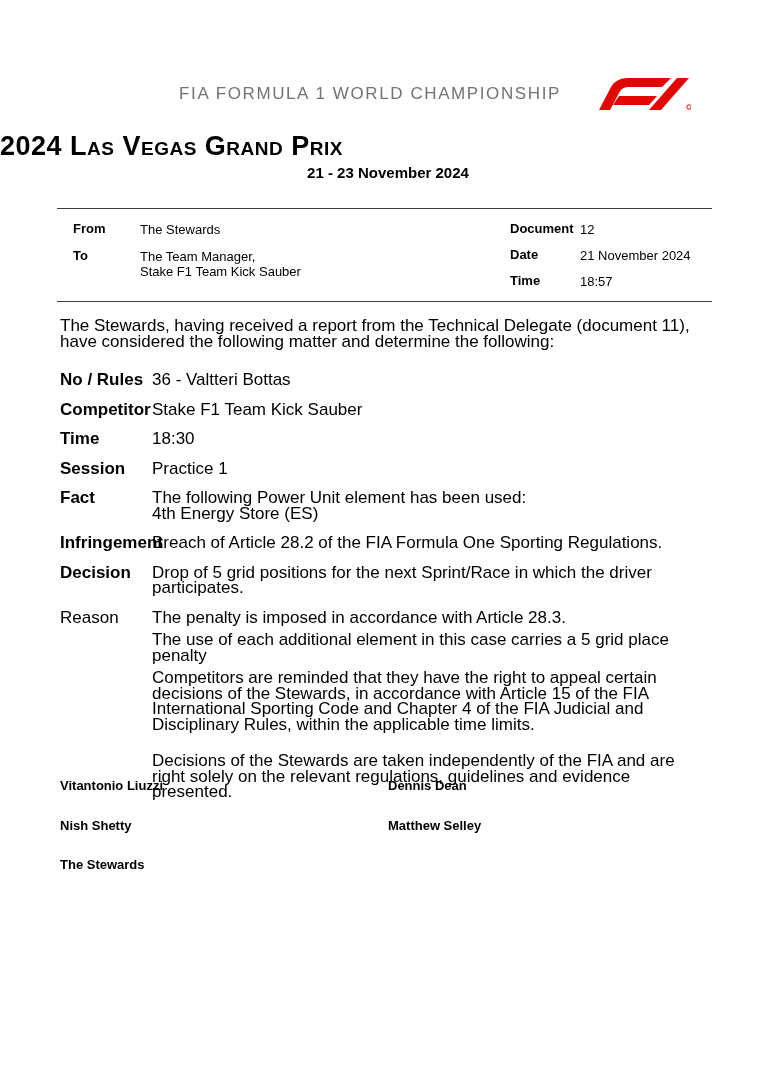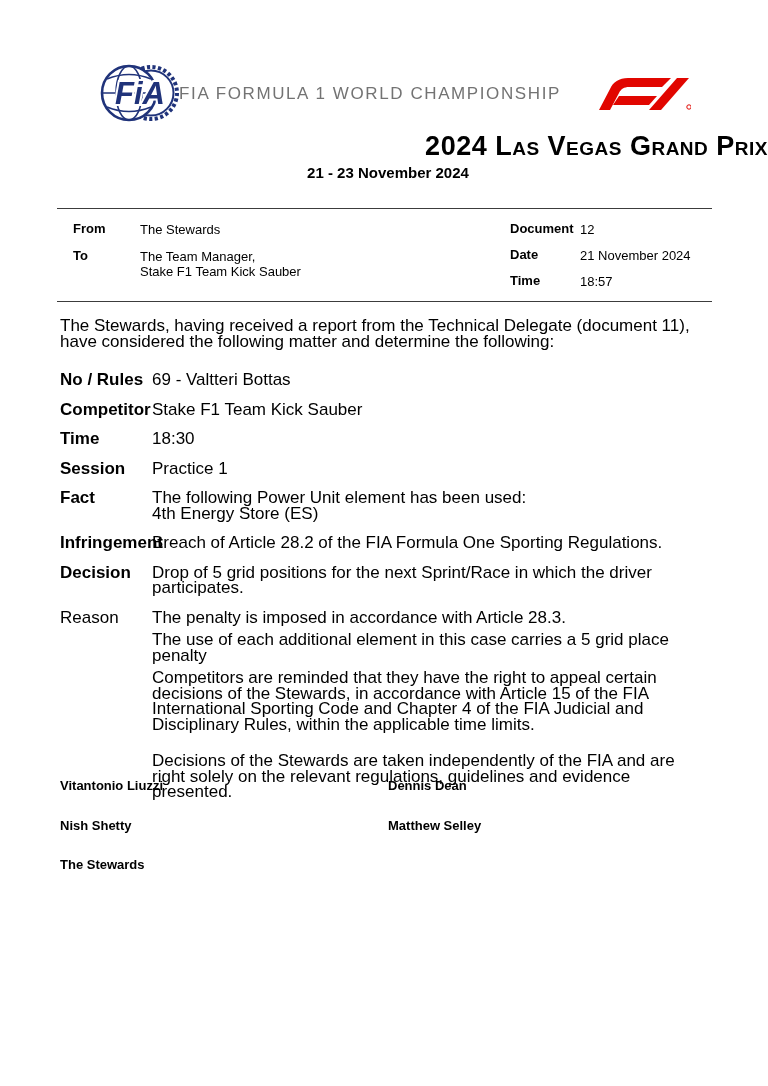--- a/index.html
+++ b/index.html
@@ -15,21 +15,21 @@
   .fia-logo { position: absolute; left: 100px; top: 62px; }
   .champ-text {
     position: absolute; left: 50px; top: 84px; width: 640px;
     text-align: center; font-size: 17px; font-weight: 300;
     letter-spacing: 1.6px; color: #737373;
   }
   .f1-logo { position: absolute; left: 599px; top: 76px; }
 
   .event-title {
     position: absolute; left: 0; top: 131px; width: 768px;
-    text-align: right; font-size: 27px; font-weight: bold;
+    text-align: left; font-size: 27px; font-weight: bold;
     font-variant: small-caps; letter-spacing: 0.5px;
   }
   .event-dates {
     position: absolute; left: 0; top: 164px; width: 768px;
     text-align: center; font-size: 15px; font-weight: bold; padding-left: 8px;
   }
 
   
   .rule { position: absolute; left: 57px; width: 655px; border-top: 1.5px solid #3c3c3c; }
   .rule-top { top: 208px; }
@@ -55,32 +55,20 @@
   .signatures { position: absolute; left: 60px; top: 778px; width: 652px; font-size: 13px; }
   .sig-row { display: flex; margin-bottom: 24px; height: 15.5px; }
   .sig-left { width: 328px; font-weight: bold; }
   .sig-right { font-weight: bold; }
 </style>
 </head>
 <body>
 
 <div class="page">
 
-  <div class="fia-logo">
-    <svg width="80" height="62" viewBox="0 0 80 62">
-      <circle cx="51" cy="31" r="26" fill="none" stroke="#20337A" stroke-width="4" stroke-dasharray="3.2 2.4"></circle>
-      <circle cx="51" cy="31" r="22.5" fill="none" stroke="#20337A" stroke-width="2"></circle>
-      <circle cx="29" cy="31" r="27" fill="#ffffff" stroke="#20337A" stroke-width="2.6"></circle>
-      <ellipse cx="29" cy="31" rx="13" ry="27" fill="none" stroke="#20337A" stroke-width="1.6"></ellipse>
-      <line x1="2" y1="31" x2="56" y2="31" stroke="#20337A" stroke-width="1.6"></line>
-      <path d="M7 17 Q29 8 51 17" fill="none" stroke="#20337A" stroke-width="1.6"></path>
-      <path d="M7 45 Q29 54 51 45" fill="none" stroke="#20337A" stroke-width="1.6"></path>
-      <text x="40" y="42" text-anchor="middle" font-family="Liberation Sans, sans-serif" font-size="31" font-weight="bold" font-style="italic" fill="#20337A" stroke="#ffffff" stroke-width="4" paint-order="stroke">FiA</text>
-    </svg>
-  </div>
 
   <div class="champ-text">FIA FORMULA 1 WORLD CHAMPIONSHIP</div>
 
   <div class="f1-logo">
     <svg width="92" height="34" viewBox="0 0 92 34">
       <path fill="#E10600" d="M0 34 L11 13 C14 6 20 2 29 2 L72 2 L63 11 L30 11 C25 11 22 13 20 17 L11 34 Z"></path>
       <path fill="#E10600" d="M14 29 L20 20 L58 20 L50 29 Z"></path>
       <path fill="#E10600" d="M50 34 L78 2 L90 2 L62 34 Z"></path>
       <circle cx="90" cy="31" r="2.2" fill="none" stroke="#E10600" stroke-width="1"></circle>
     </svg>
@@ -109,21 +97,21 @@
     <span class="val" style="left:580px; top:274px">18:57</span>
   </div>
 
   <div class="rule rule-bottom"></div>
 
   <div class="body-block">
     <p class="intro">The Stewards, having received a report from the Technical Delegate (document 11), have considered the following matter and determine the following:</p>
 
     <div class="detail-row">
       <div class="dlbl">No / Rules</div>
-      <div class="dval">69 - Valtteri Bottas</div>
+      <div class="dval">36 - Valtteri Bottas</div>
     </div>
 
     <div class="detail-row">
       <div class="dlbl">Competitor</div>
       <div class="dval">Stake F1 Team Kick Sauber</div>
     </div>
 
     <div class="detail-row">
       <div class="dlbl">Time</div>
       <div class="dval">18:30</div>

